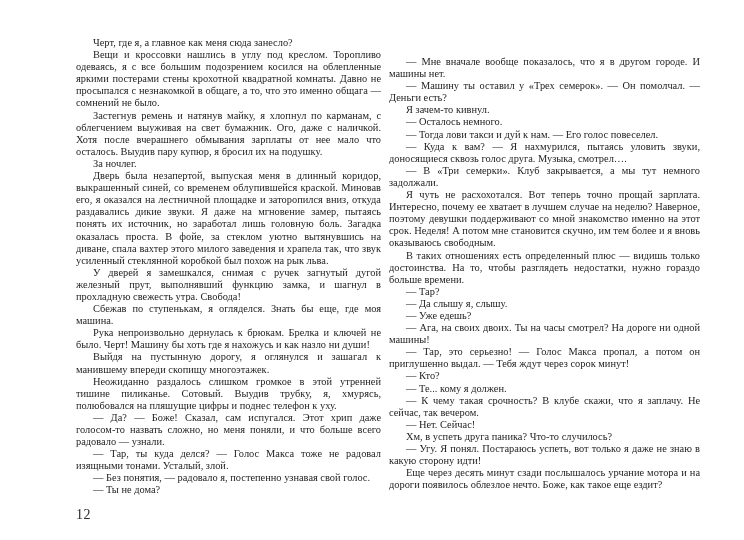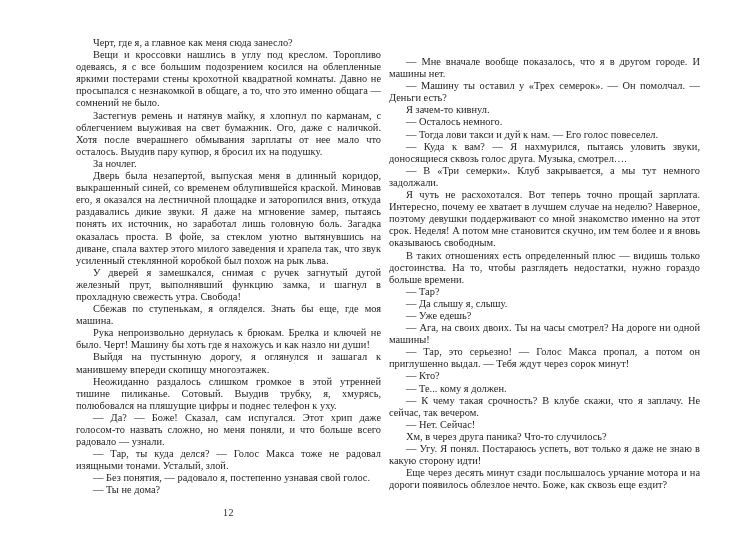--- a/index.html
+++ b/index.html
@@ -46,22 +46,21 @@
   .page-right .text-block { top: 56px; }
   .text-block p.para {
     margin: 0;
     padding: 0;
     text-indent: 17px;
   }
   .page-number {
     position: absolute;
     left: 0;
     right: 0;
-    text-align: center;
-    font-size: 10px;
+    font-size: 14px;
     letter-spacing: 0.5px;
     color: #2a2a2a;
   }
   .page-left .page-number { top: 507px; }
   .page-right .page-number { top: 511px; }
 </style>
 </head>
 <body>
 
 <div class="spread">
@@ -99,19 +98,19 @@
         <p class="para">В таких отношениях есть определенный плюс — видишь только достоинства. На то, чтобы разглядеть недостатки, нужно гораздо больше времени.</p>
         <p class="para">— Тар?</p>
         <p class="para">— Да слышу я, слышу.</p>
         <p class="para">— Уже едешь?</p>
         <p class="para">— Ага, на своих двоих. Ты на часы смотрел? На дороге ни одной машины!</p>
         <p class="para">— Тар, это серьезно! — Голос Макса пропал, а потом он приглушенно выдал. — Тебя ждут через сорок минут!</p>
         <p class="para">— Кто?</p>
         <p class="para">— Те... кому я должен.</p>
         <p class="para">— К чему такая срочность? В клубе скажи, что я заплачу. Не сейчас, так вечером.</p>
         <p class="para">— Нет. Сейчас!</p>
-        <p class="para">Хм, в через друга паника? Что-то случилось?</p>
+        <p class="para">Хм, в успеть друга паника? Что-то случилось?</p>
         <p class="para">— Угу. Я понял. Постараюсь успеть, вот только я даже не знаю в какую сторону идти!</p>
-        <p class="para">Еще через десять минут сзади послышалось урчание мотора и на дороги появилось облезлое нечто. Боже, как сквозь еще ездит?</p>
+        <p class="para">Еще через десять минут сзади послышалось урчание мотора и на дороги появилось облезлое нечто. Боже, как такое еще ездит?</p>
       </div>
   </div>
 
 </div>
 
 </body></html>

